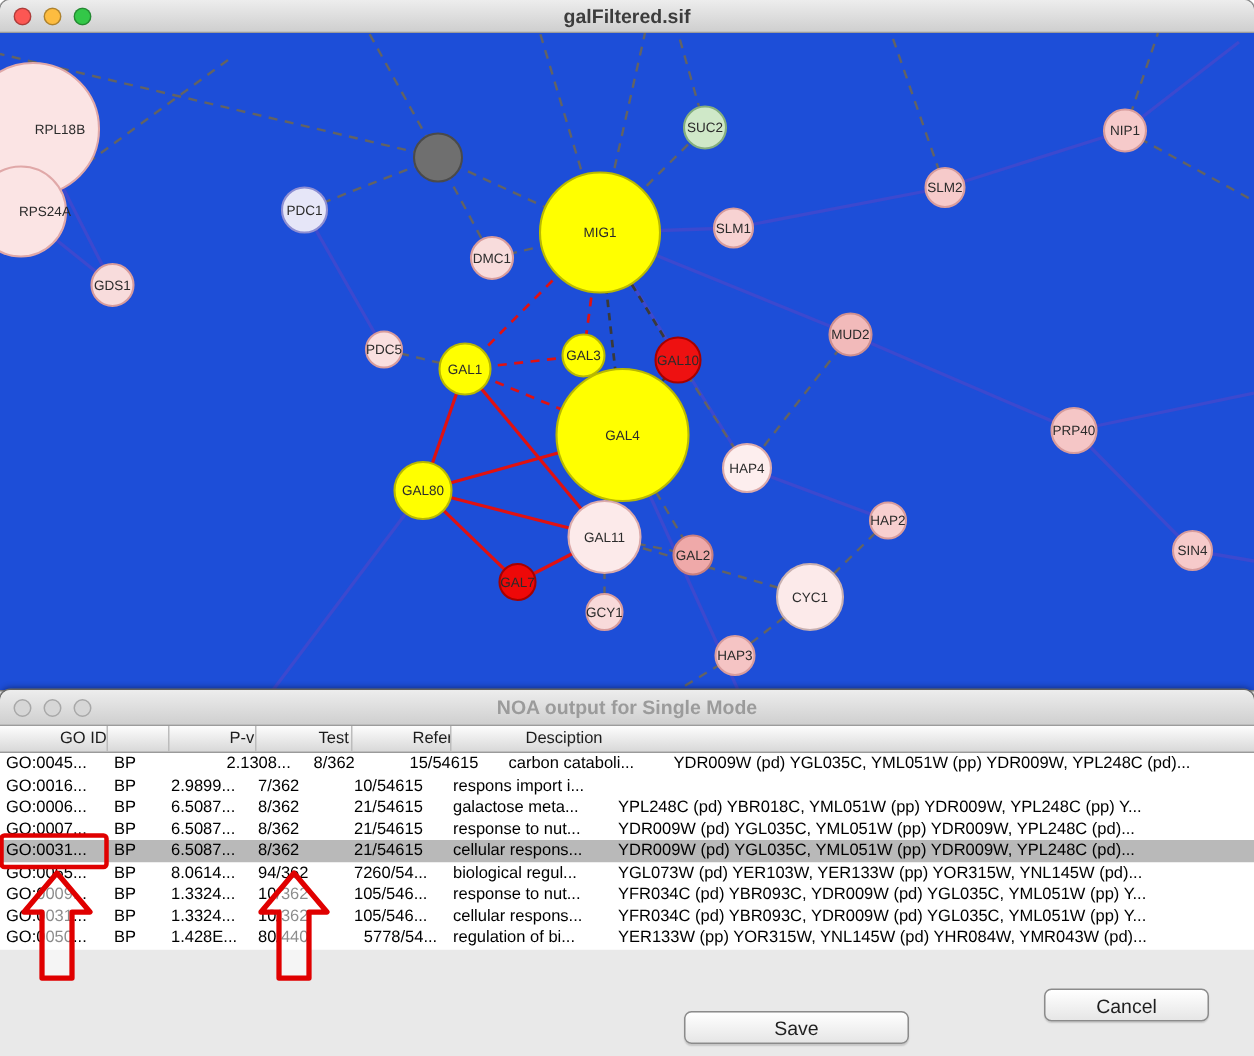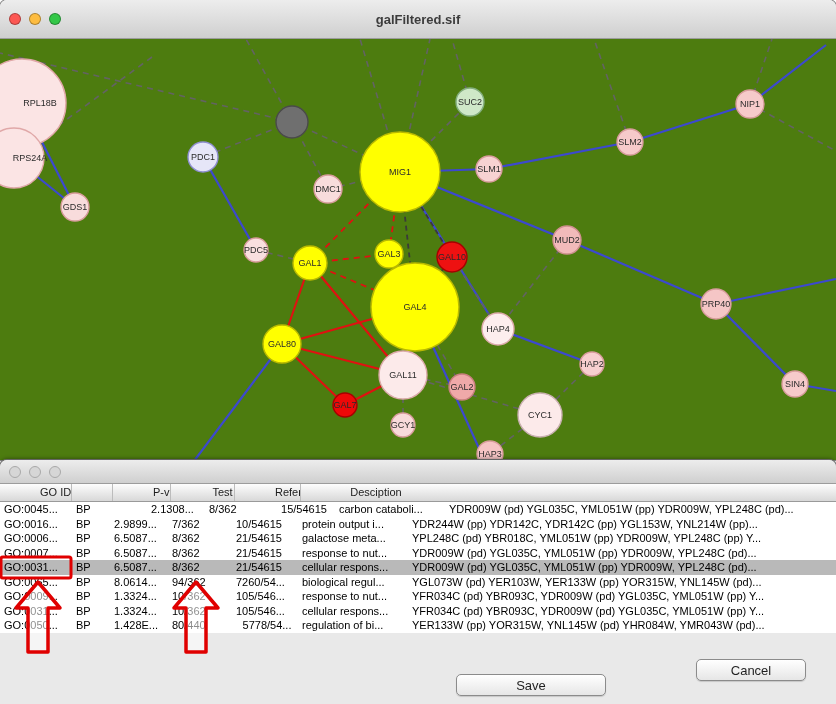--- a/index.html
+++ b/index.html
@@ -8,34 +8,34 @@
     font-family:"Liberation Sans", sans-serif;
     background:#ffffff;
     position:relative;
     overflow:hidden;
   }
   .win { position:absolute; left:0; width:836px; overflow:hidden; }
   .win-graph { top:0; height:460px; border-radius:7px 7px 0 0; box-shadow:0 0 0 1px #8a8a8a; background:#fff; }
   .win-table { top:460px; height:244px; border-radius:7px 7px 0 0; background:#e9e9e9; box-shadow:0 -1px 4px rgba(0,0,0,.45), 0 0 0 1px #8a8a8a; }
 
   .titlebar {
-    height:39px;
+    height:22px;
     background:linear-gradient(#ededed,#cfcfcf);
     border-bottom:1px solid #9c9c9c;
     position:relative;
     display:flex; align-items:center; justify-content:center;
   }
   .win-table .titlebar { height:24px; }
   .titlebar .title { font-size:13px; font-weight:bold; color:#3c3c3c; white-space:nowrap; }
   .titlebar.inactive .title { color:#9b9b9b; }
   .lights { position:absolute; left:9px; top:50%; transform:translateY(-50%); display:flex; gap:8px; }
   .light { width:12px; height:12px; border-radius:50%; border:1px solid rgba(0,0,0,.3); display:inline-block; background:#ddd; }
   .titlebar.inactive .light { background:#d6d6d6; border-color:#a8a8a8; }
 
-  .graph-area { height:438px; background:#4d7c0f; position:relative; }
+  .graph-area { height:438px; background:#1d4ed8; position:relative; }
   .node-label { font-size:9px; font-family:"Liberation Sans", sans-serif; fill:#2b2b2b; }
 
   .thead { display:flex; height:18px; background:linear-gradient(#fdfdfd,#d8d8d8); border-bottom:1px solid #9a9a9a; overflow:hidden; }
   .th {
     font-size:11px; color:#1c1c1c; text-align:center; line-height:17px;
     border-right:1px solid #bcbcbc; overflow:hidden; white-space:nowrap; flex:0 0 auto;padding-left:40px;
   }
   .th:last-child { border-right:none; }
   .tbody { background:#ffffff; }
   .tr { display:flex; height:14.5px; background:#ffffff; overflow:hidden; }
@@ -243,48 +243,48 @@
     </div>
   </section>
 
   <section class="win win-table">
     <div class="titlebar inactive">
       <span class="lights">
         <span class="light"></span>
         <span class="light"></span>
         <span class="light"></span>
       </span>
+      <span class="title">NOA output for Single Mode</span>
     </div>
     <div class="table">
       <div class="thead" id="thead">
           <div class="th" style="width: 72px;">GO ID</div>
           <div class="th" style="width: 38px;">T...</div>
           <div class="th" style="width: 58px;">P-value</div>
           <div class="th" style="width: 64px;">Test</div>
           <div class="th" style="width: 66px;">Referen...</div>
           <div class="th" style="width: 110px;">Desciption</div>
         </div>
       <div class="tbody" id="tbody">
           <div class="tr">
             <div class="td" style="width: 72px;">GO:0045...</div>
             <div class="td" style="width: 38px;">BP</div>
             <div class="td" style="width: 58px; margin-left: 37px;">2.1308...</div>
             <div class="td" style="width: 64px;">8/362</div>
-            <div class="td" style="width: 66px; text-align: center;">15/54615</div>
+            <div class="td" style="width: 66px;">15/54615</div>
             <div class="td" style="width: 110px;">carbon cataboli...</div>
             <div class="td" style="width: 428px;">YDR009W (pd) YGL035C, YML051W (pp) YDR009W, YPL248C (pd)...</div>
           </div>
           <div class="tr">
             <div class="td" style="width: 72px;">GO:0016...</div>
             <div class="td" style="width: 38px;">BP</div>
             <div class="td" style="width: 58px;">2.9899...</div>
             <div class="td" style="width: 64px;">7/362</div>
             <div class="td" style="width: 66px;">10/54615</div>
-            <div class="td" style="width: 110px;">protein output i...</div>
-            <div class="td" style="width: 428px;">YDR244W (pp) YDR142C, YDR142C (pp) YGL153W, YNL214W (pp)...</div>
+            <div class="td" style="width: 110px;">respons import i...</div>
           </div>
           <div class="tr">
             <div class="td" style="width: 72px;">GO:0006...</div>
             <div class="td" style="width: 38px;">BP</div>
             <div class="td" style="width: 58px;">6.5087...</div>
             <div class="td" style="width: 64px;">8/362</div>
             <div class="td" style="width: 66px;">21/54615</div>
             <div class="td" style="width: 110px;">galactose meta...</div>
             <div class="td" style="width: 428px;">YPL248C (pd) YBR018C, YML051W (pp) YDR009W, YPL248C (pp) Y...</div>
           </div>

